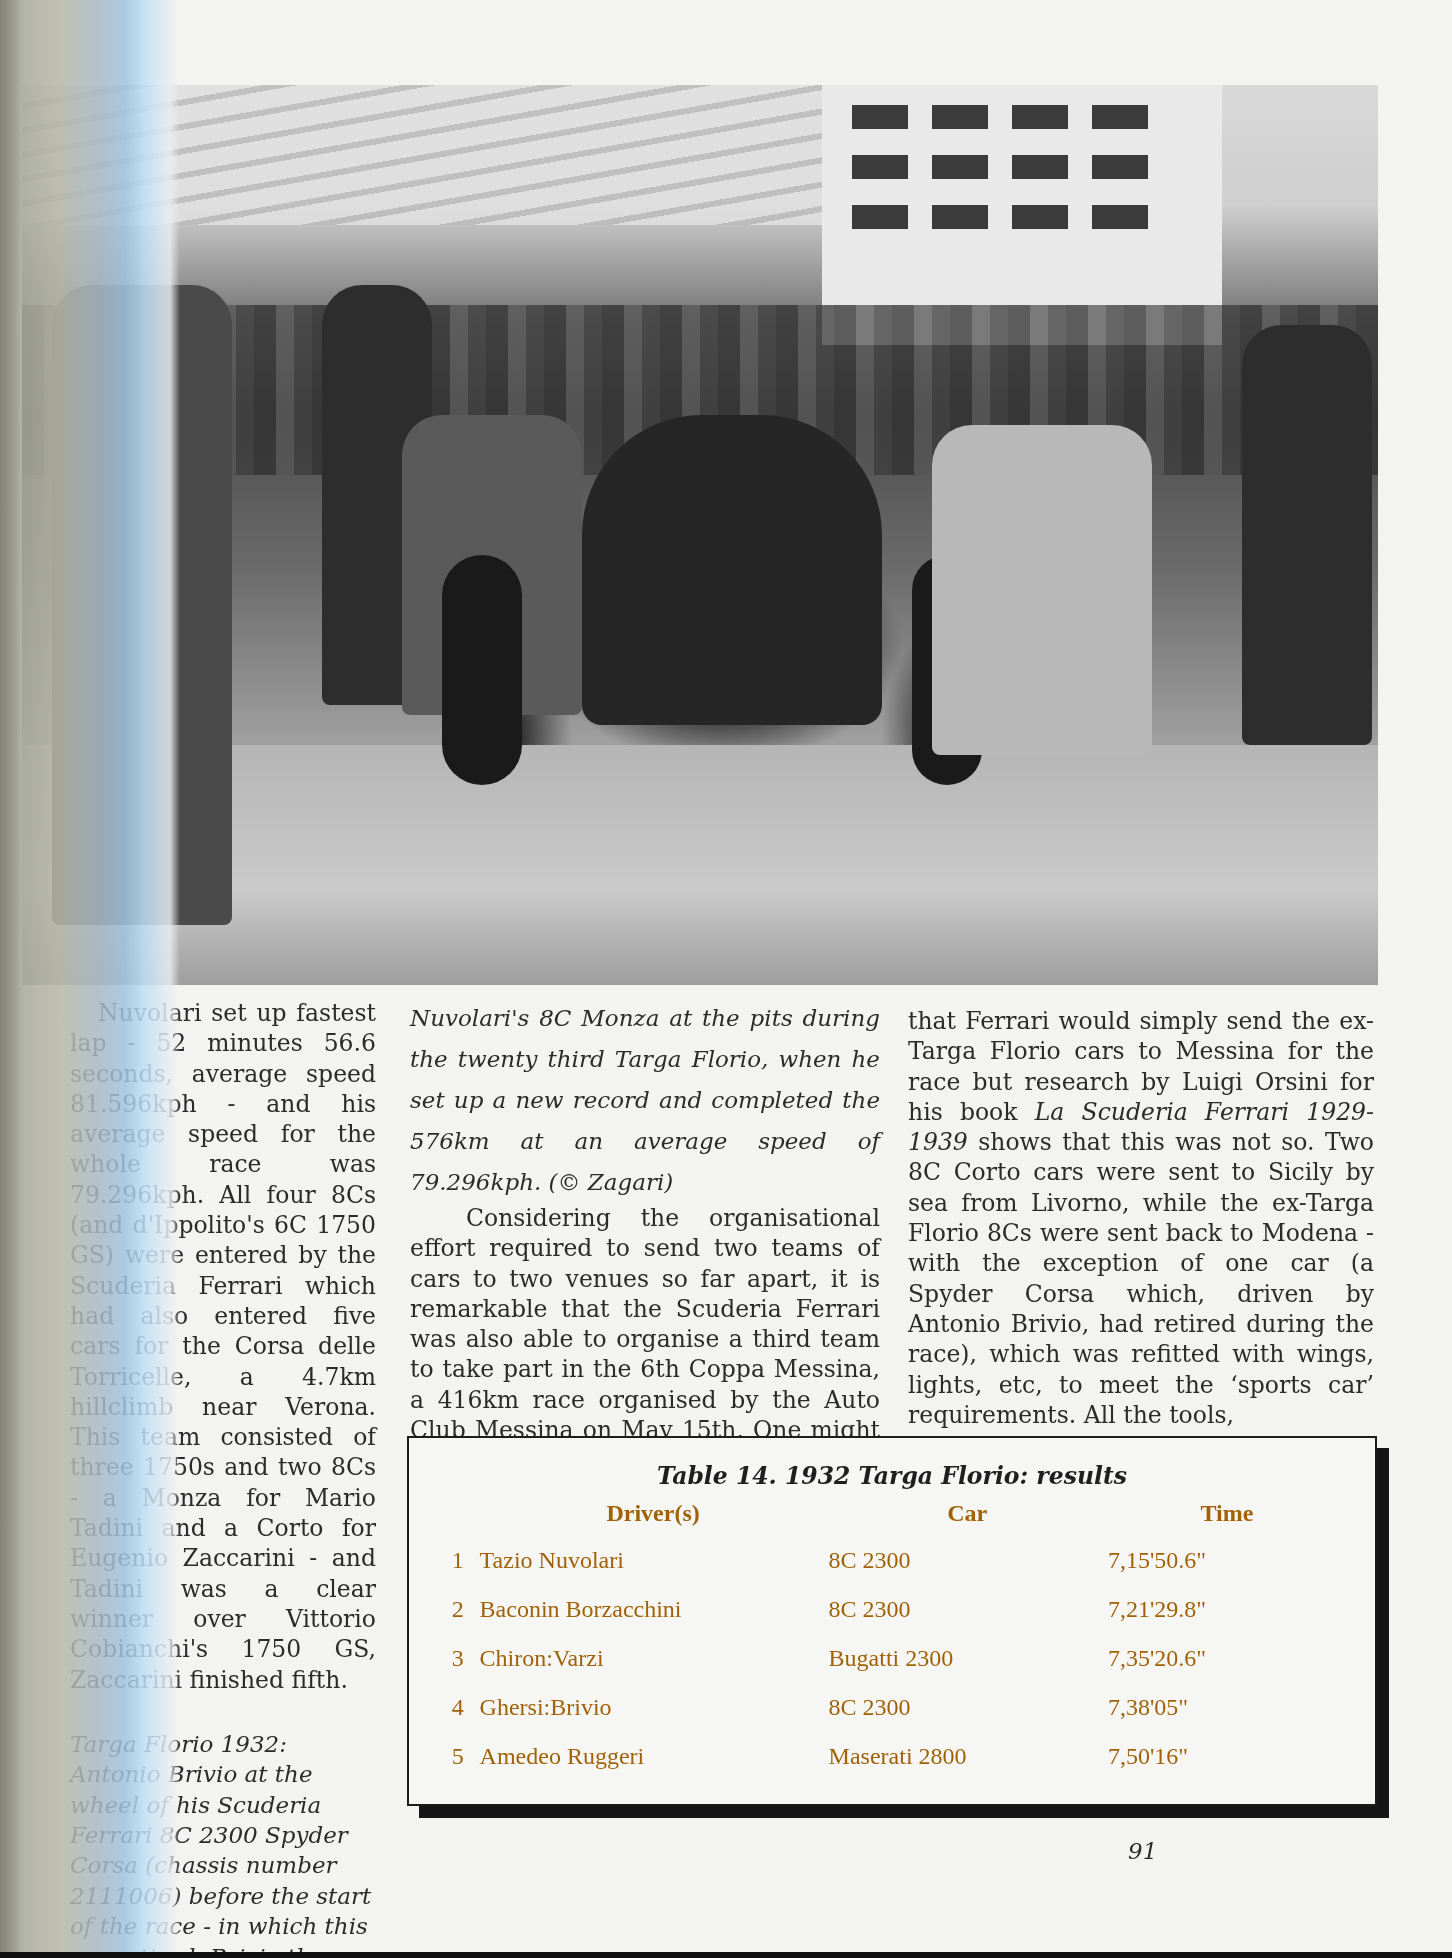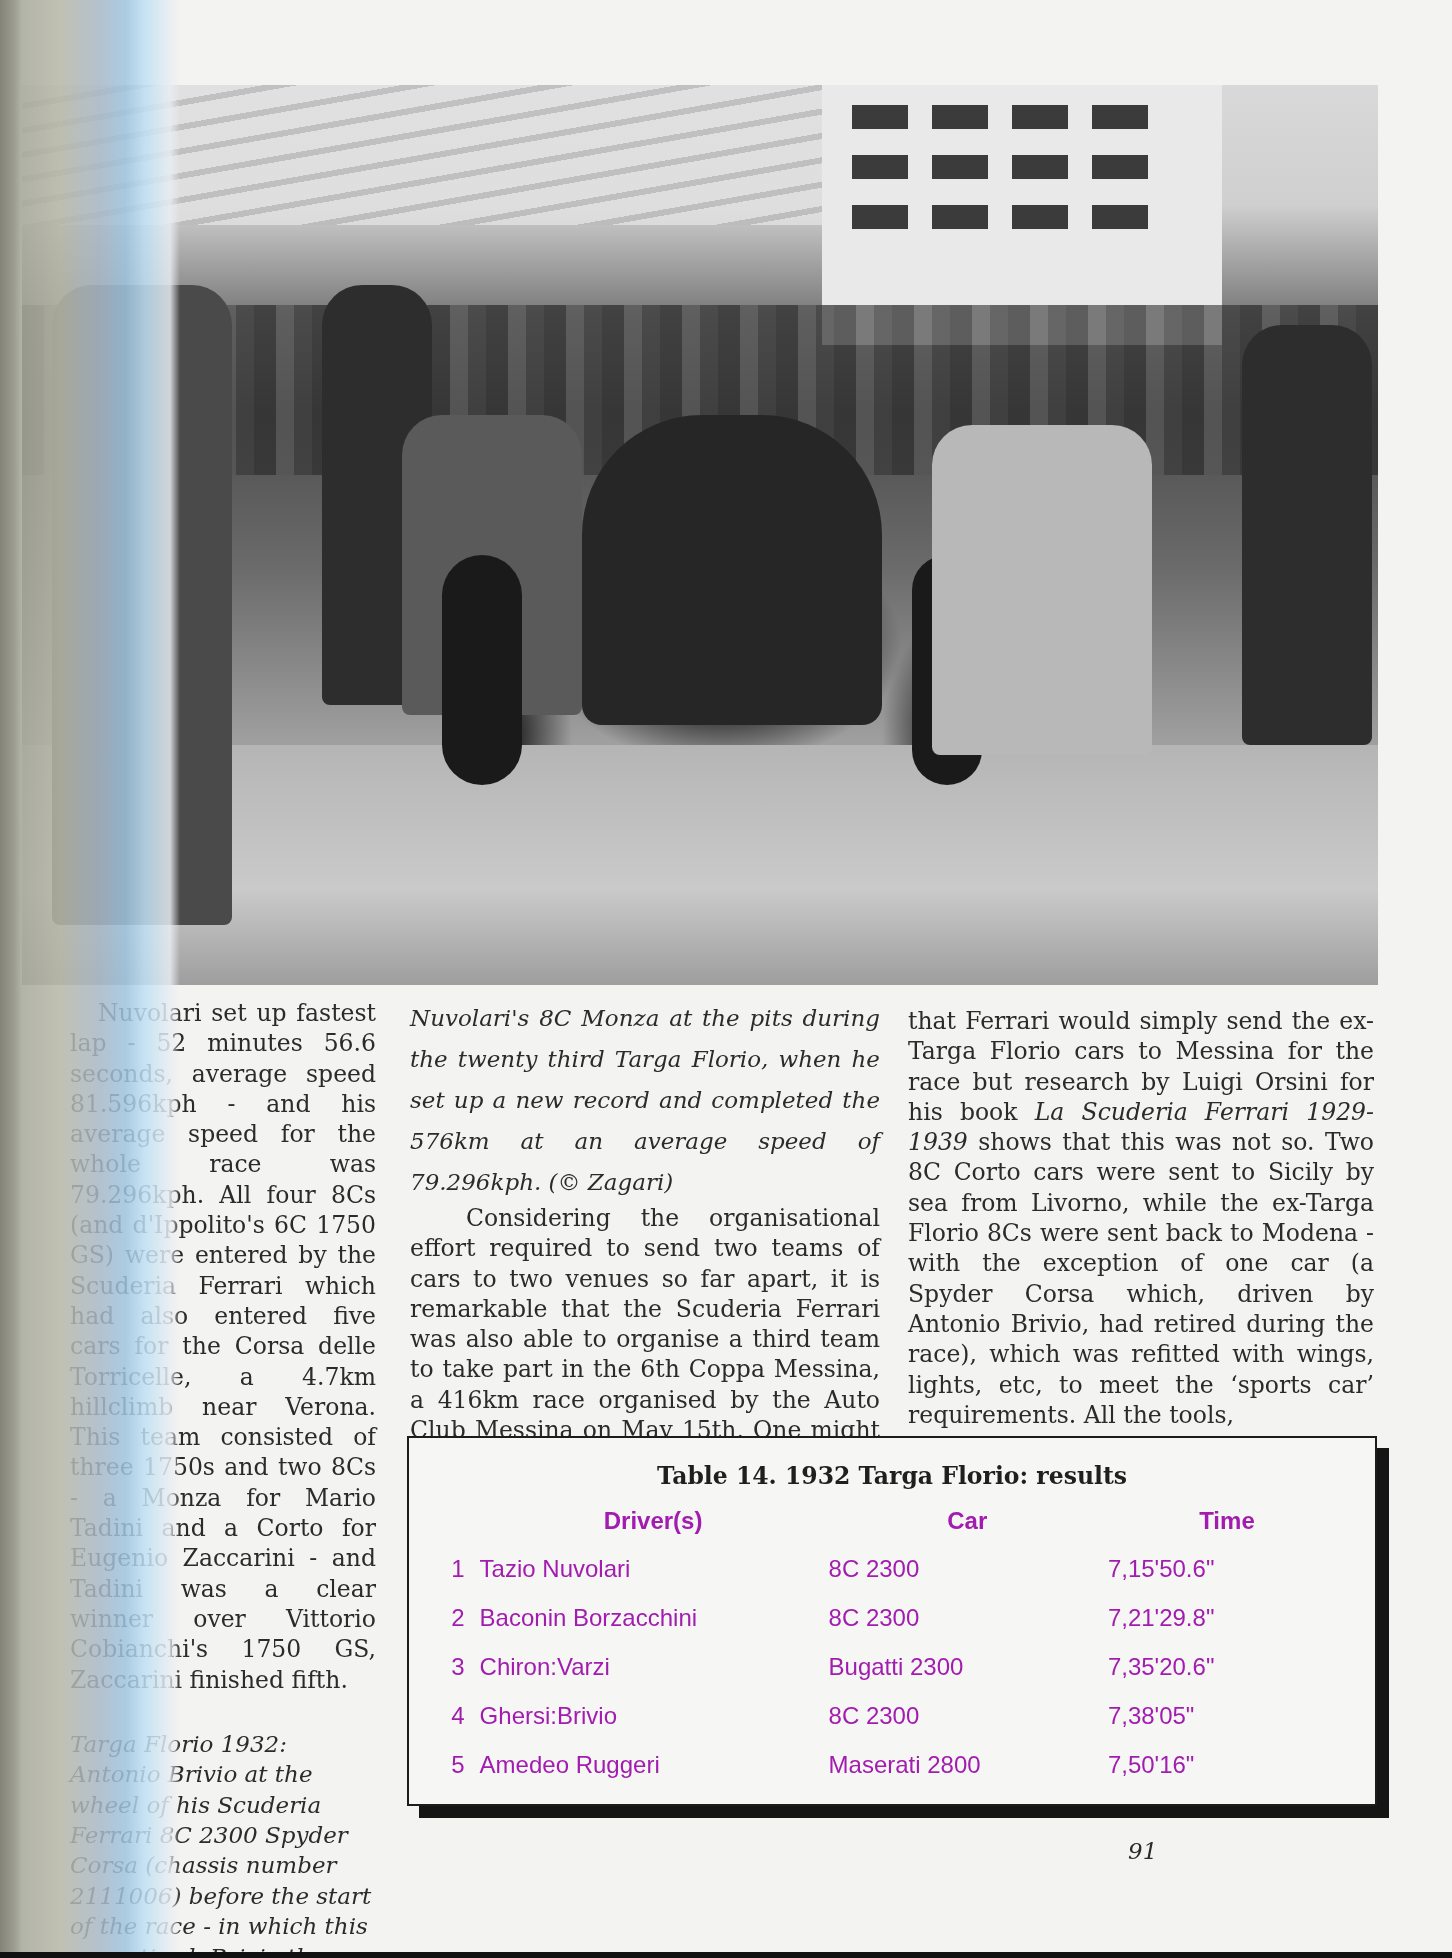--- a/index.html
+++ b/index.html
@@ -40,22 +40,22 @@
   .col-mid { left:410px; top:998px; width:470px; }
   .col-right { left:908px; top:998px; width:466px;margin-top:8px; }
   .caption { font-style:italic; font-size:23px; line-height:41px; text-align:center; }
   .caption-left { font-style:italic; font-size:23px; line-height:30.4px; margin-top:34px !important; text-align:left !important; }
 
   .table-box {
     position:absolute; left:407px; top:1436px; width:966px; height:366px;
     border:2.5px solid #1c1c1c; background:#f6f6f5; z-index:2;
     box-shadow:12px 12px 0 #151515;
   }
-  .table-title { position:absolute; left:0; top:24px; width:100%; text-align:center; font-weight:bold; font-size:23.5px; color:#1f1f1f; }
-  table.results { position:absolute; left:28px; top:60px; width:910px; border-collapse:collapse; font-family:Liberation Sans, sans-serif; font-size:24px; color:#a21caf; }
+  .table-title { position:absolute; left:0; top:24px; width:100%; text-align:center; font-weight:bold; font-size:23.5px; color:#1f1f1f;font-style:italic; }
+  table.results { position:absolute; left:28px; top:52px; width:910px; border-collapse:collapse; font-family:Liberation Serif, serif; font-size:24px; color:#a16207; }
   table.results th { font-weight:bold; height:44px; text-align:center; font-size:24px; }
   table.results td { height:47px; }
   table.results .c-pos { width:40px; text-align:center; }
   table.results .c-driver { width:350px; }
   table.results .c-car { width:280px; }
   table.results .c-time { width:240px; }
 
   .page-number { position:absolute; left:1128px; top:1838px; font-style:italic; font-size:23px; color:#2a2a2a; z-index:2; }
 </style>
 </head>

